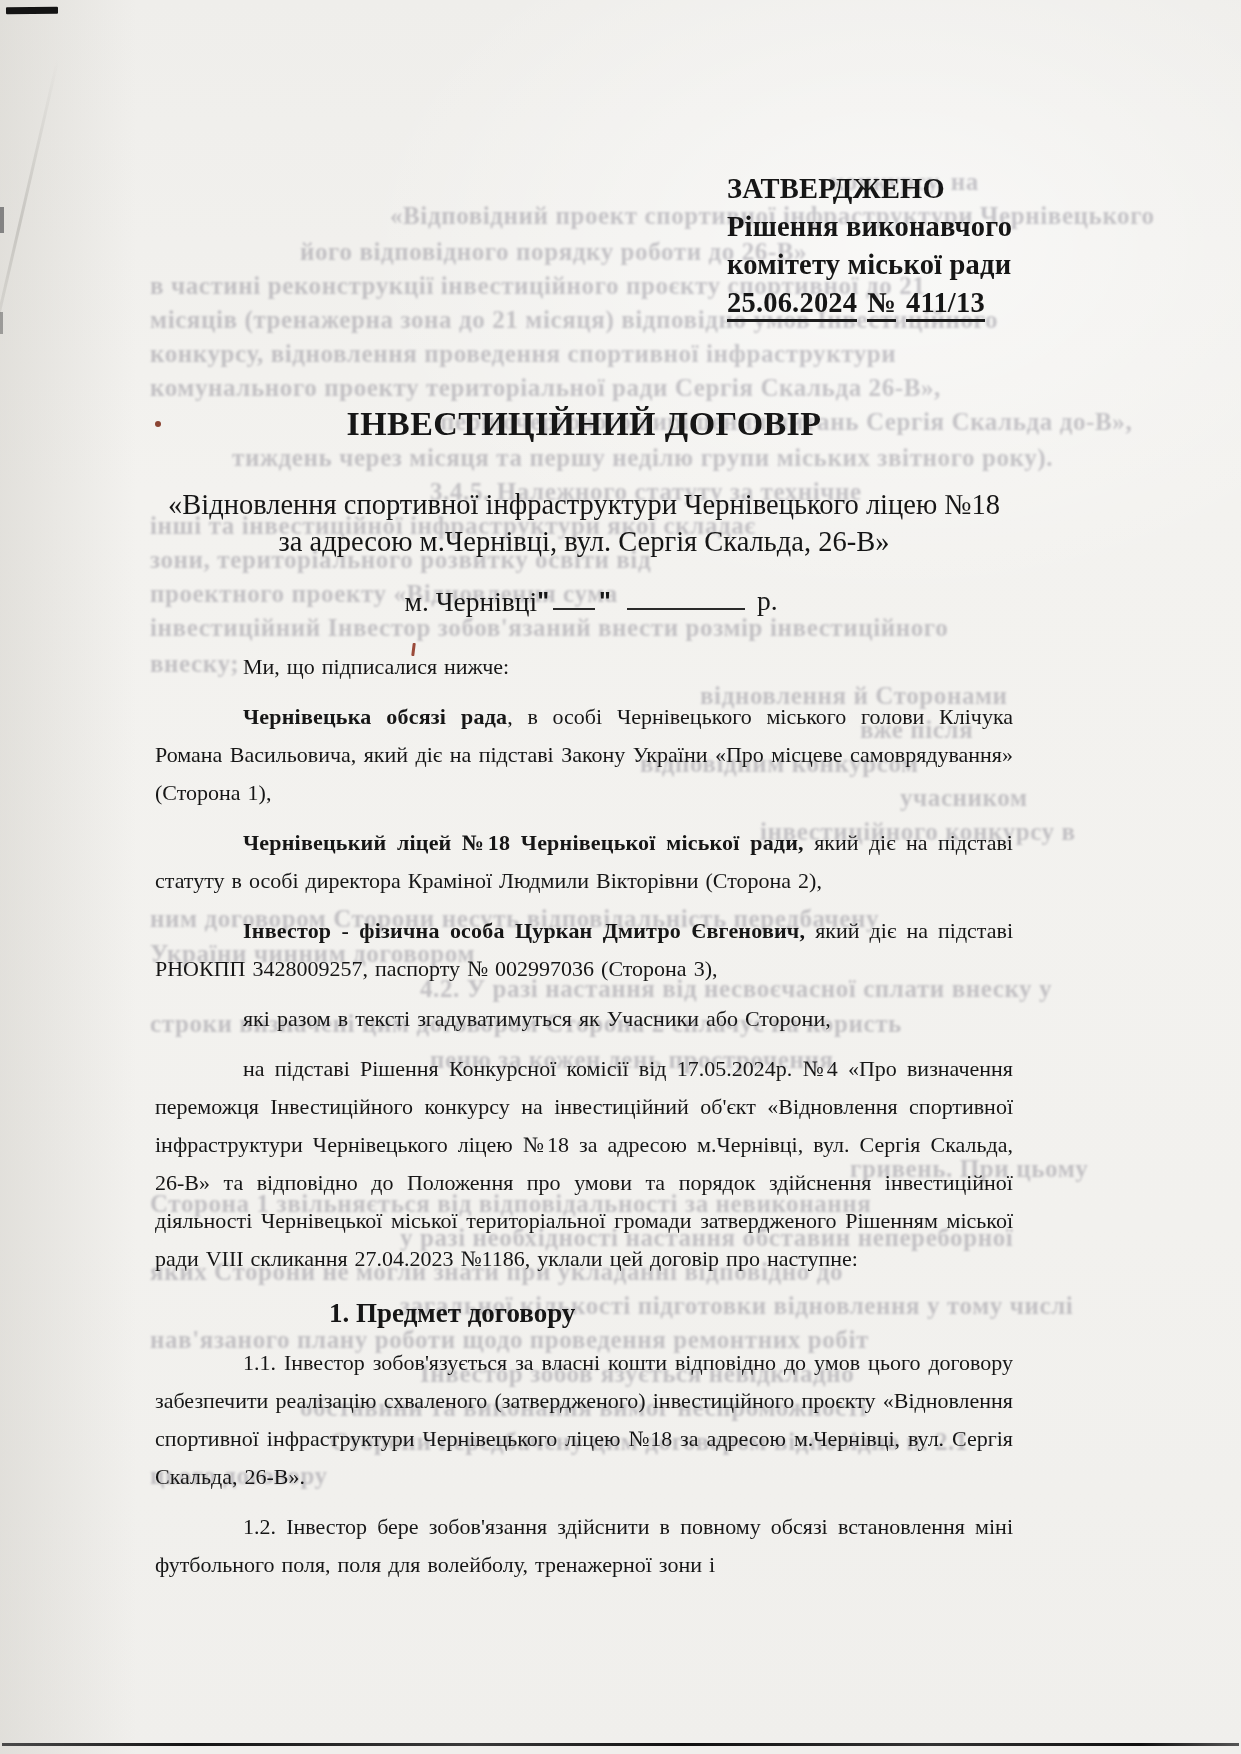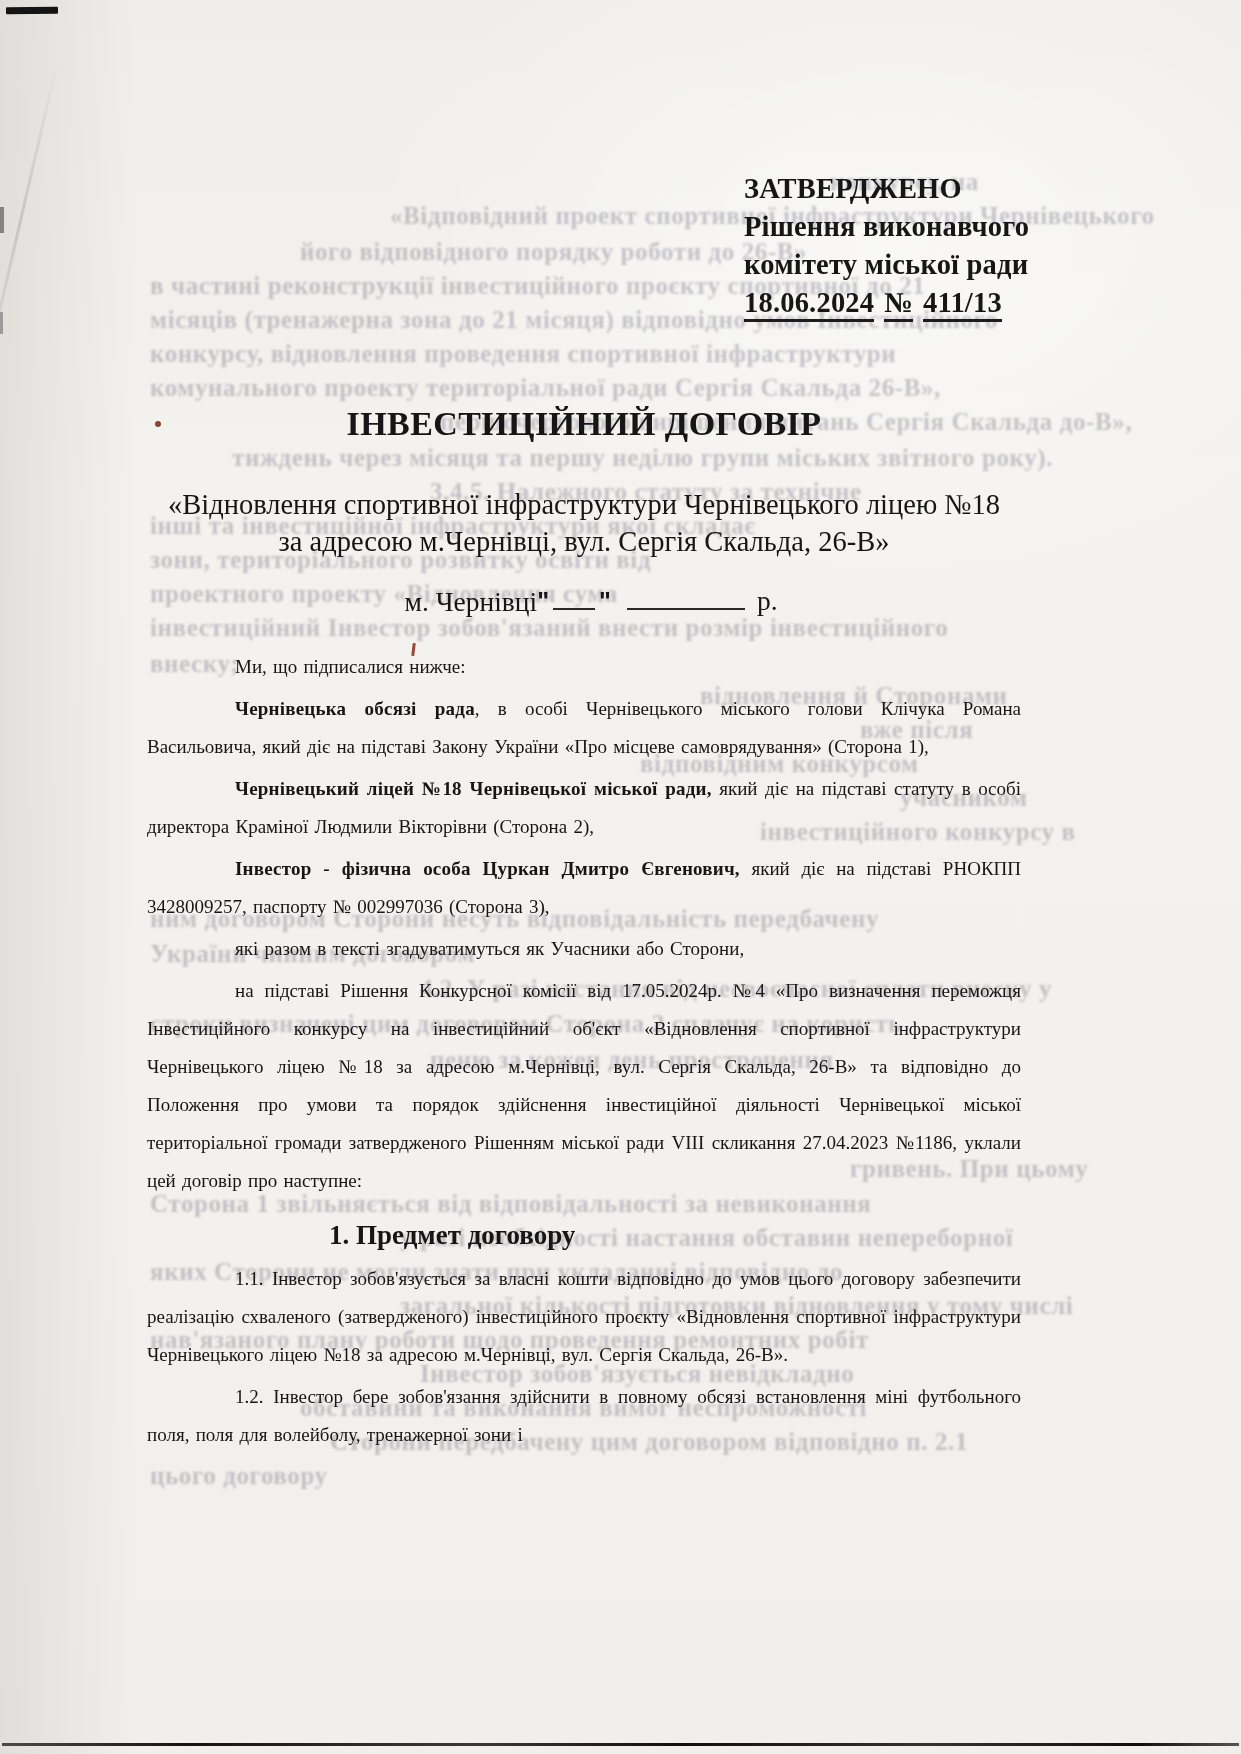--- a/index.html
+++ b/index.html
@@ -18,33 +18,33 @@
   .edge-tick-2{position:absolute;left:0;top:312px;width:3px;height:22px;background:rgba(70,70,72,0.45);z-index:4;}
   .crease{position:absolute;left:18px;top:55px;width:3px;height:340px;background:linear-gradient(180deg,rgba(150,148,142,0.0),rgba(148,146,140,0.35),rgba(150,148,142,0.0));transform:rotate(13deg);z-index:1;}
   .red-dot{position:absolute;left:155px;top:421px;width:6px;height:6px;border-radius:50%;background:#8b4433;z-index:4;}
   .red-tick{position:absolute;left:412px;top:643px;width:3px;height:13px;background:#9a4a3a;transform:rotate(7deg);border-radius:1px;z-index:4;}
   .bottom-line{position:absolute;left:2px;top:1743px;width:1237px;height:3px;z-index:4;
     background:linear-gradient(90deg,#4a4a4a,#141414 15%,#3a3a3a 38%,#101010 55%,#333 75%,#0f0f0f 92%,#555);}
   
   .bleed-layer{position:absolute;inset:0;z-index:1;filter:blur(1.15px);pointer-events:none;}
   .bleed{position:absolute;color:rgba(97,93,110,0.33);white-space:nowrap;letter-spacing:0.6px;font-weight:bold;}
   
-  .approval{position:absolute;left:744px;top:170px;z-index:2;font-weight:bold;font-size:28.5px;line-height:38px;letter-spacing:0.2px;}
+  .approval{position:absolute;left:727px;top:170px;z-index:2;font-weight:bold;font-size:28.5px;line-height:38px;letter-spacing:0.2px;}
   .approval .uline{border-bottom:3px solid #1d1d1d;padding-bottom:1px;}
   .approval .sp{display:inline-block;width:10px;}
   
   .content{position:absolute;left:143px;top:404px;width:882px;z-index:2;}
   .title{text-align:center;font-weight:bold;font-size:34px;line-height:40px;letter-spacing:0.4px;}
   .subtitle{margin-top:42px;font-size:28.5px;line-height:37px;text-align:center;}
   .dateline{margin-top:22px;font-size:27.5px;display:flex;justify-content:center;align-items:flex-end;padding-left:14px;line-height:37px;}
   .q{font-family:"Liberation Sans",sans-serif;font-size:25px;font-weight:bold;}
   .u{display:inline-block;border-bottom:2px solid #2a2a2a;height:24px;}
   .u-short{width:42px;margin:0 4px;}
   .u-long{width:118px;margin:0 12px 0 16px;}
-  .para{margin:4px;font-size:19px;line-height:38px;word-spacing:1.5px;}
+  .para{margin:12px;font-size:22px;line-height:38px;word-spacing:1.5px;}
   .indent{text-indent:88px;}
   .just{text-align:justify;text-align-last:left;}
   .body-start{margin-top:28px;}
   .heading1{font-weight:bold;font-size:27px;line-height:38px;margin:16px 0 6px 186px;}
   b{letter-spacing:0.2px;}
 </style>
 </head>
 <body>
 
 <div class="corner-bar"></div>
@@ -91,21 +91,21 @@
     <div class="bleed" style="top: 1394px; left: 300px; font-size: 25px;">обставини та виконання вимог неспроможності</div>
     <div class="bleed" style="top: 1428px; left: 330px; font-size: 25px;">Сторони передбачену цим договором відповідно п. 2.1</div>
     <div class="bleed" style="top: 1462px; left: 150px; font-size: 25px;">цього договору</div>
   </div>
 
 <div class="approval">
   <div>ЗАТВЕРДЖЕНО</div>
   <div>Рішення виконавчого</div>
   <div>комітету міської ради</div>
   <div>
-    <span class="uline">18.06.2024</span><span class="sp"></span><span class="uline">№</span><span class="sp"></span><span class="uline">411/13</span>
+    <span class="uline">25.06.2024</span><span class="sp"></span><span class="uline">№</span><span class="sp"></span><span class="uline">411/13</span>
   </div>
 </div>
 
 <div class="content">
   <div class="title">ІНВЕСТИЦІЙНИЙ ДОГОВІР</div>
 
   <div class="subtitle">
     <div>«Відновлення спортивної інфраструктури Чернівецького ліцею №18</div>
     <div>за адресою м.Чернівці, вул. Сергія Скальда, 26-В»</div>
   </div>

